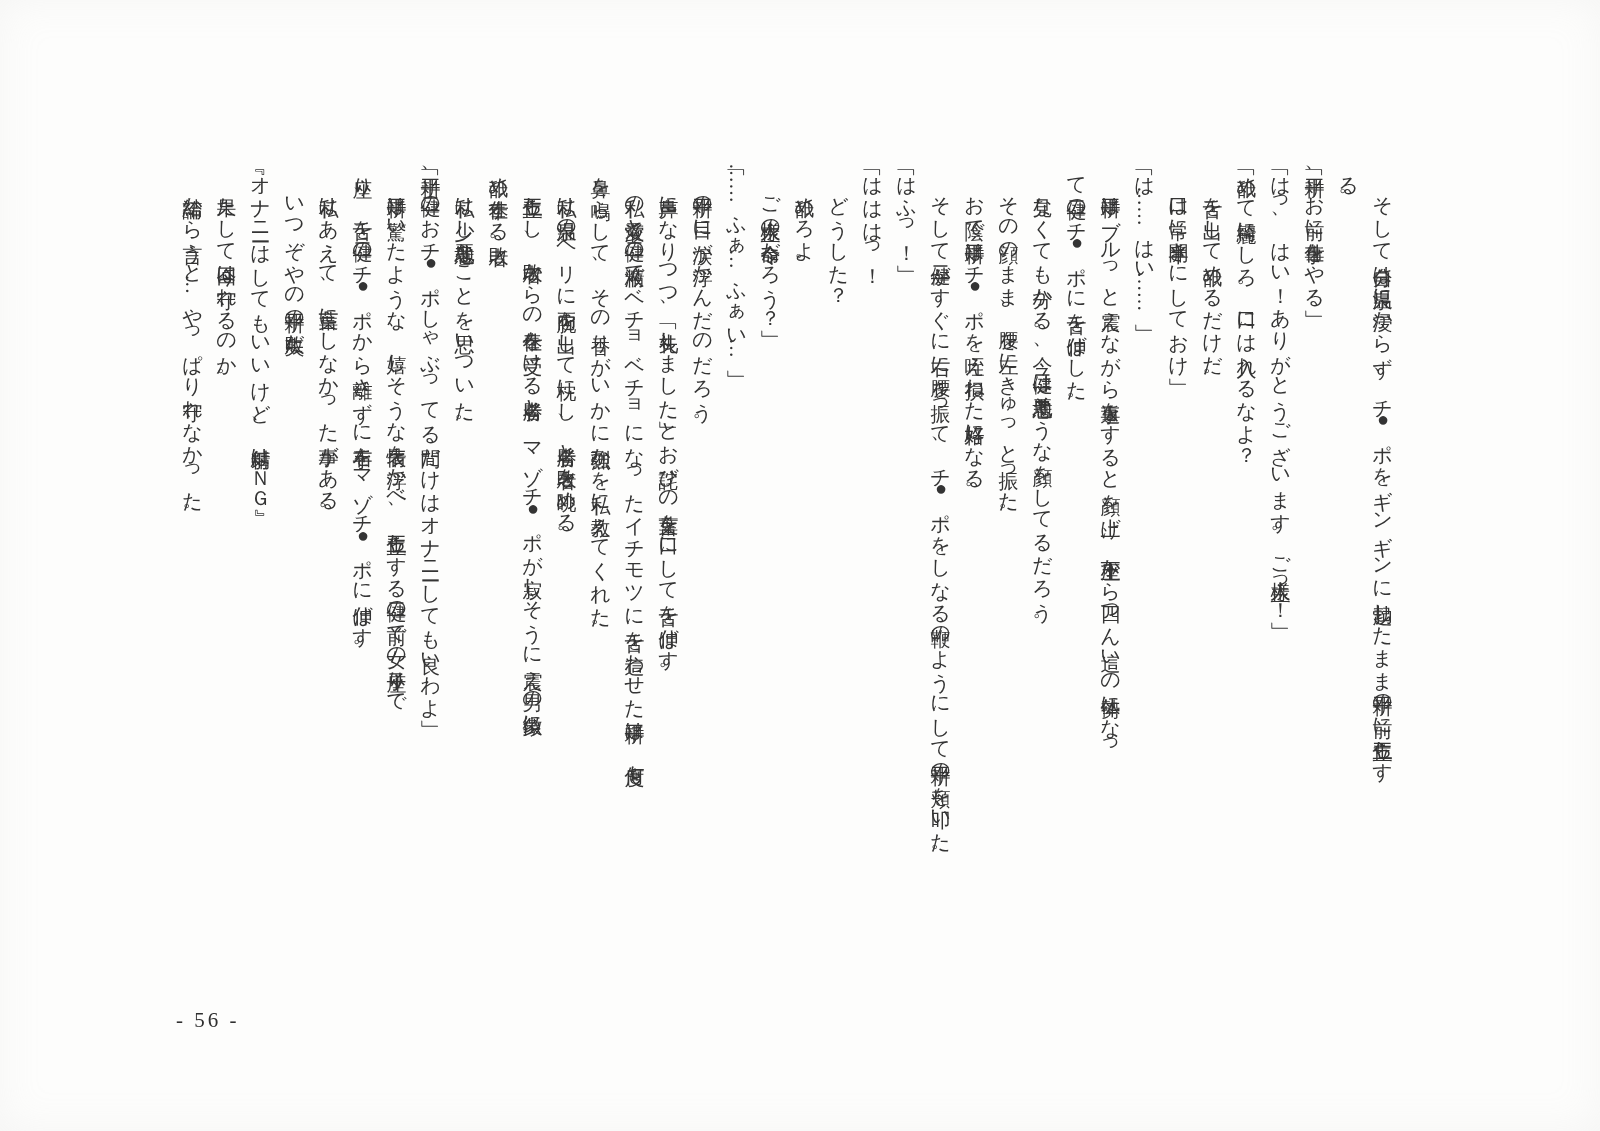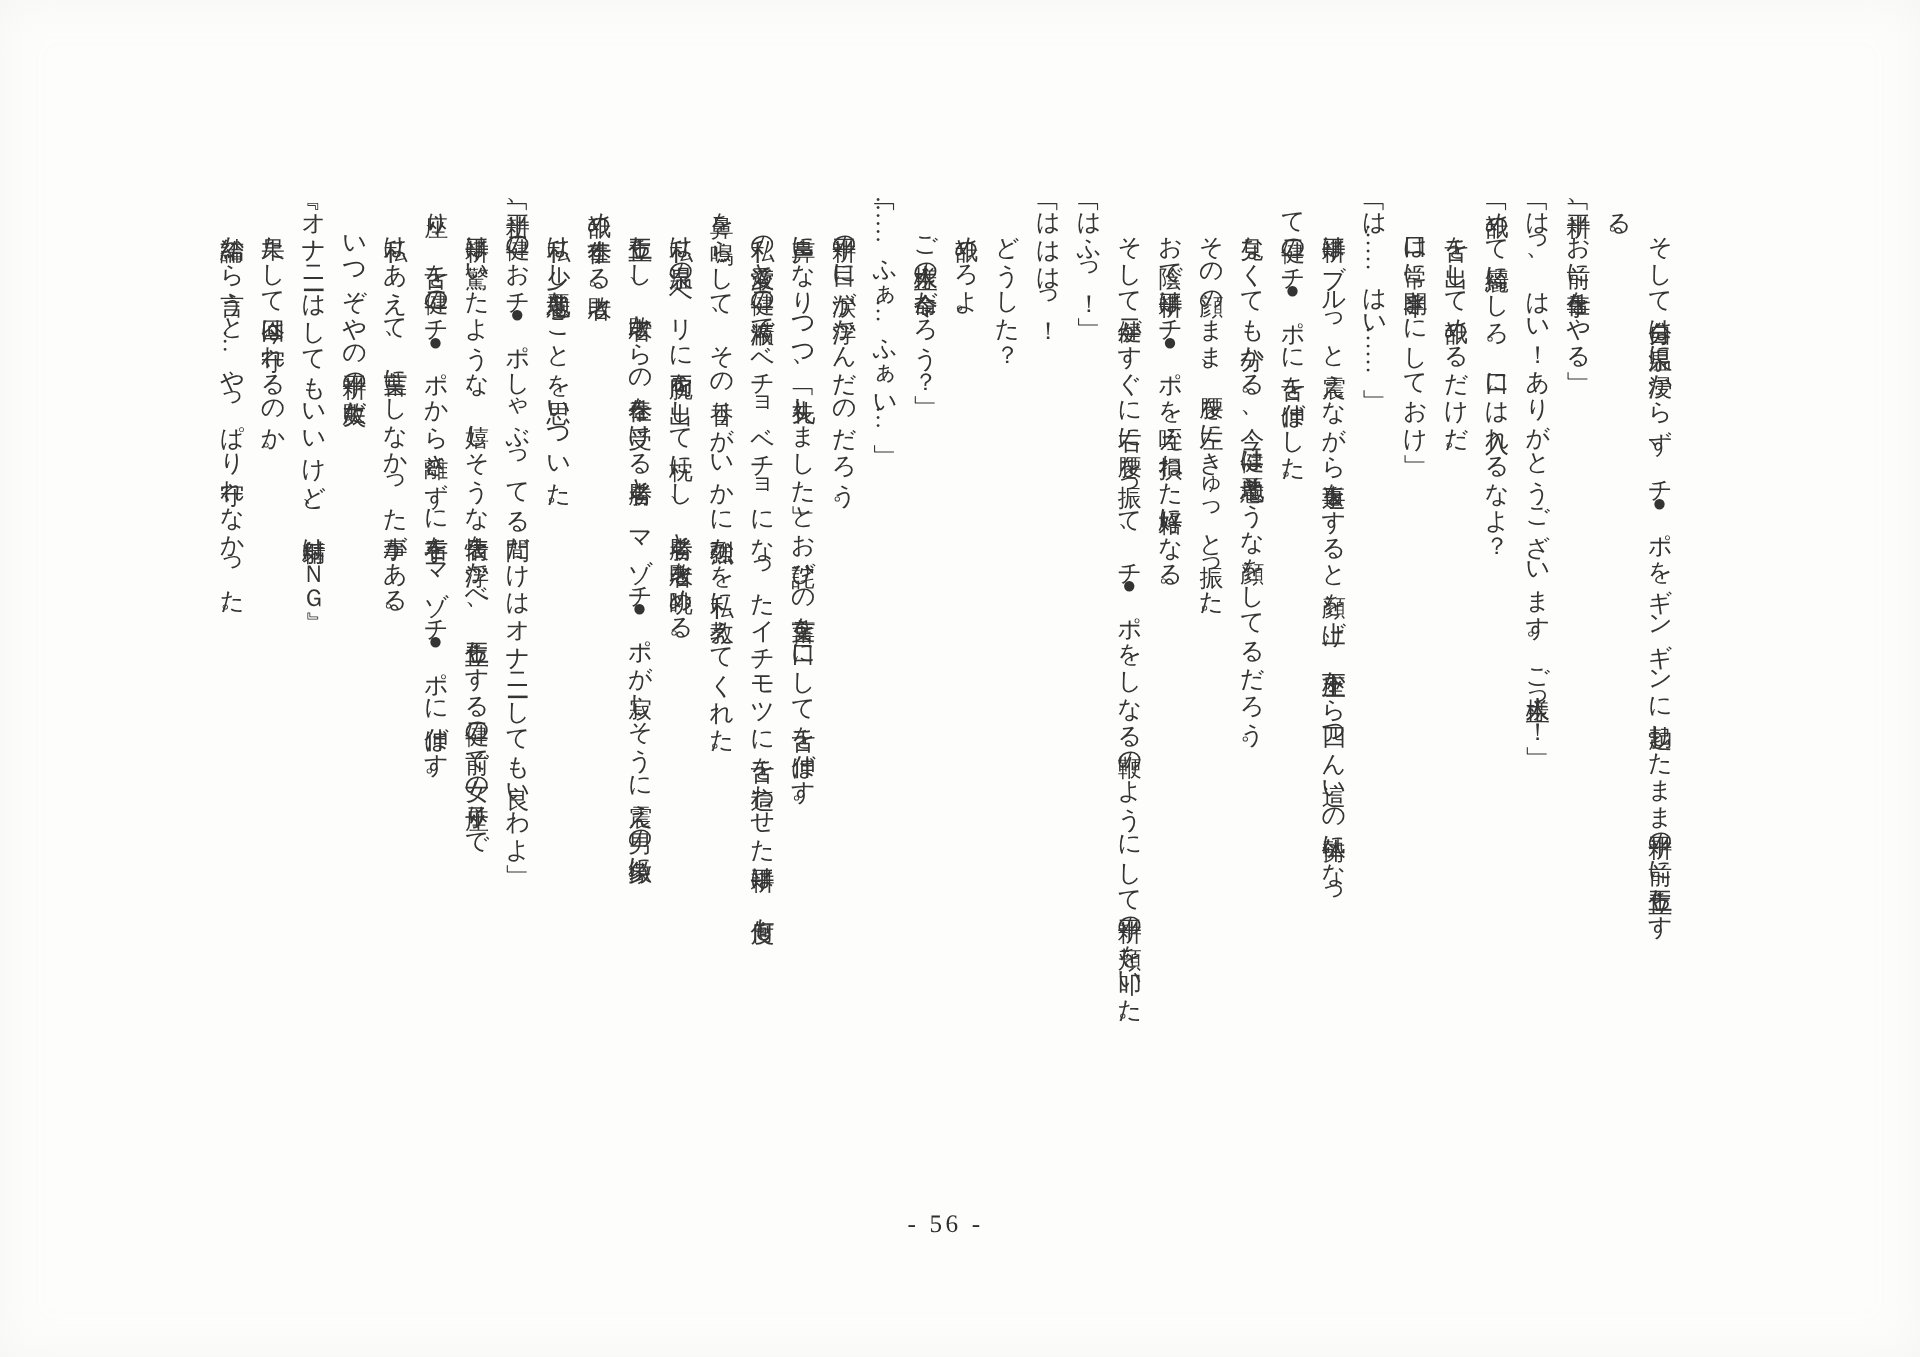--- a/index.html
+++ b/index.html
@@ -35,21 +35,20 @@
     font-kerning: none;
   }
   .text-col.indent {
     padding-top: 20px;          
   }
   .page-number {
     position: absolute;
     top: 1008px;
     left: 176px;
     width: 1224px;
-    text-align: center;
     font-size: 21px;
     letter-spacing: 3px;
     color: #2f2f2f;
   }
 </style>
 </head>
 <body>
 
 <div class="page">
   <div class="text-area" id="text-area">

